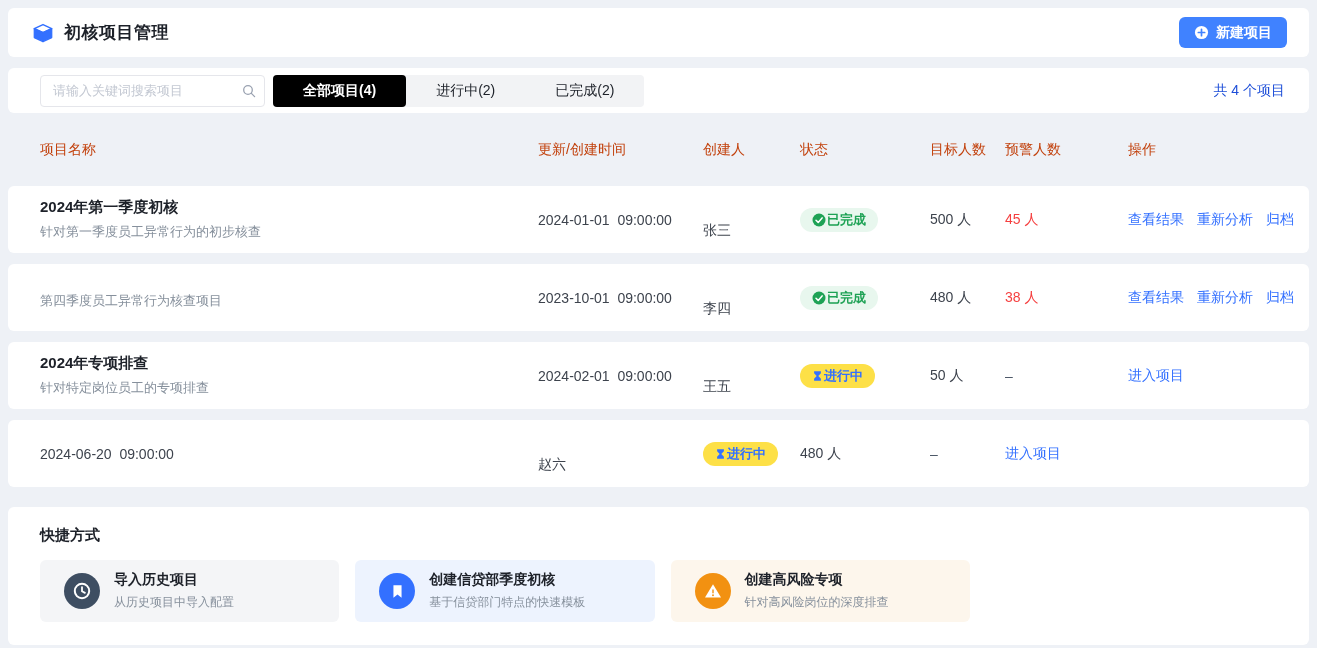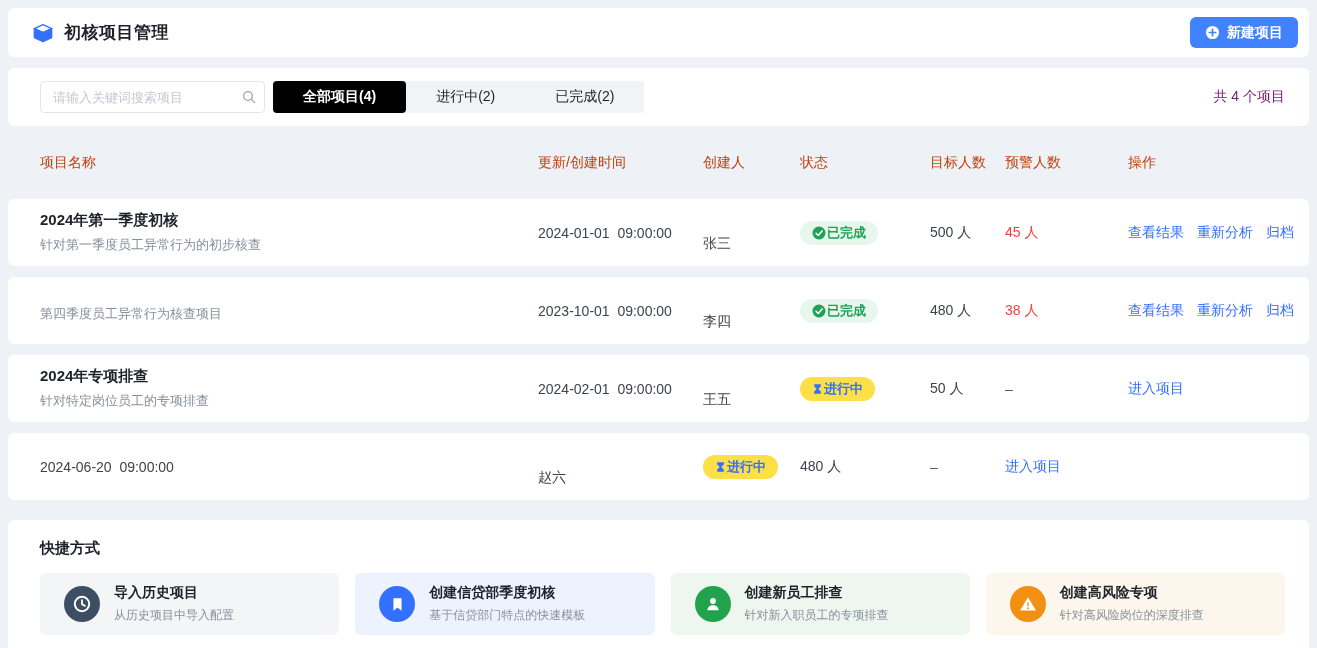--- a/index.html
+++ b/index.html
@@ -7,46 +7,46 @@
   body {
     background:#eef1f6;
     font-family:"Liberation Sans","DejaVu Sans",sans-serif;
     color:#1d2129;
     overflow:hidden;
   }
   .page { padding:8px; width:1317px; height:648px; }
   .card { background:#fff; border-radius:6px; }
 
   
-  .header-card { height:49px; display:flex; align-items:center; padding:0 11px 0 24px; }
+  .header-card { height:49px; display:flex; align-items:center; padding:0 22px 0 24px; }
   .app-title { font-size:17px; font-weight:bold; color:#1d2129; margin-left:10px; letter-spacing:0.5px; }
   .new-btn {
     margin-left:auto; background:#4082ff; color:#fff; border:none; border-radius:6px;
     height:31px; padding:0 15px; font-size:14px; font-weight:bold;
     display:inline-flex; align-items:center; gap:7px; cursor:pointer;
     font-family:inherit;
   }
 
   
-  .toolbar-card { margin-top:11px; height:58px; display:flex; align-items:center; padding:0 24px 0 32px; }
+  .toolbar-card { margin-top:11px; height:45px; display:flex; align-items:center; padding:0 24px 0 32px; }
   .search-box { position:relative; width:225px; flex:none; }
   .search-input {
     width:100%; height:32px; border:1px solid #e5e6eb; border-radius:4px;
     padding:0 30px 0 12px; font-size:13px; color:#1d2129; outline:none; background:#fff;
     font-family:inherit;
   }
   .search-input::placeholder { color:#c3c8d2; }
   .search-icon { position:absolute; right:9px; top:9px; line-height:0; }
   .tab-group { display:flex; background:#f2f3f5; border-radius:4px; margin-left:8px; }
   .tab {
     height:32px; padding:0 30px; border:none; background:transparent; font-size:14px;
     color:#1d2129; border-radius:4px; cursor:pointer; font-family:inherit; white-space:nowrap;
   }
   .tab.active { background:#000000; color:#fff; font-weight:bold; }
-  .total { margin-left:auto; font-size:14px; color:#701a75; }
+  .total { margin-left:auto; font-size:14px; color:#1d4ed8; }
 
   
   .grid-row {
     display:grid;
     grid-template-columns:498px 165px 97px 130px 75px 123px 1fr;
     align-items:center;
   }
   .table-head { height:73px; padding:0 24px 0 32px; color:#c2410c; font-size:14px; }
   .row-card { height:67px; margin-bottom:11px; padding:0 24px 0 32px; }
   .project-title { font-size:15px; font-weight:bold; color:#1d2129; }
@@ -243,32 +243,20 @@
           <span class="shortcut-icon" style="background: rgb(51, 112, 255);">
             <svg width="17" height="17" viewBox="0 0 18 18">
               <path d="M4.7 2.3h8.6v13.4L9 12.2l-4.3 3.5Z" fill="#fff"></path>
             </svg>
           </span>
           <div class="shortcut-text">
             <div class="shortcut-item-title">创建信贷部季度初核</div>
             <div class="shortcut-item-desc">基于信贷部门特点的快速模板</div>
           </div>
         </div>
-        <div class="shortcut-item" style="background: rgb(237, 247, 240);">
-          <span class="shortcut-icon" style="background: rgb(33, 162, 76);">
-            <svg width="18" height="18" viewBox="0 0 18 18">
-              <circle cx="9" cy="6" r="2.9" fill="#fff"></circle>
-              <path d="M3.4 15.2c0-3.1 2.5-5 5.6-5s5.6 1.9 5.6 5Z" fill="#fff"></path>
-            </svg>
-          </span>
-          <div class="shortcut-text">
-            <div class="shortcut-item-title">创建新员工排查</div>
-            <div class="shortcut-item-desc">针对新入职员工的专项排查</div>
-          </div>
-        </div>
         <div class="shortcut-item" style="background: rgb(253, 246, 236);">
           <span class="shortcut-icon" style="background: rgb(242, 145, 17);">
             <svg width="18" height="18" viewBox="0 0 18 18">
               <path d="M9 2.2 17 15.6H1Z" fill="#fff"></path>
               <rect x="8.3" y="7.2" width="1.4" height="4.3" rx="0.7" fill="#f29111"></rect>
               <circle cx="9" cy="13.2" r="0.95" fill="#f29111"></circle>
             </svg>
           </span>
           <div class="shortcut-text">
             <div class="shortcut-item-title">创建高风险专项</div>

